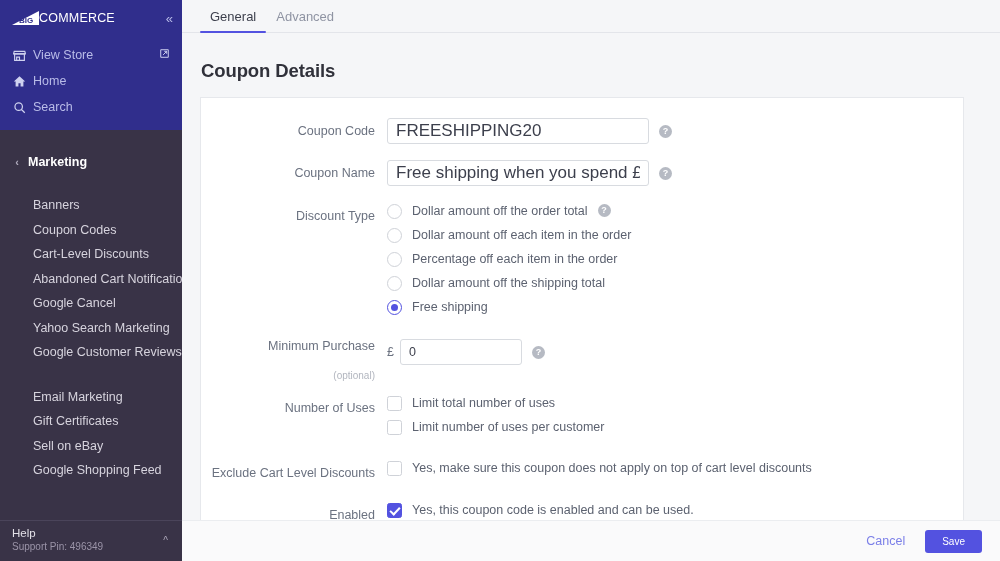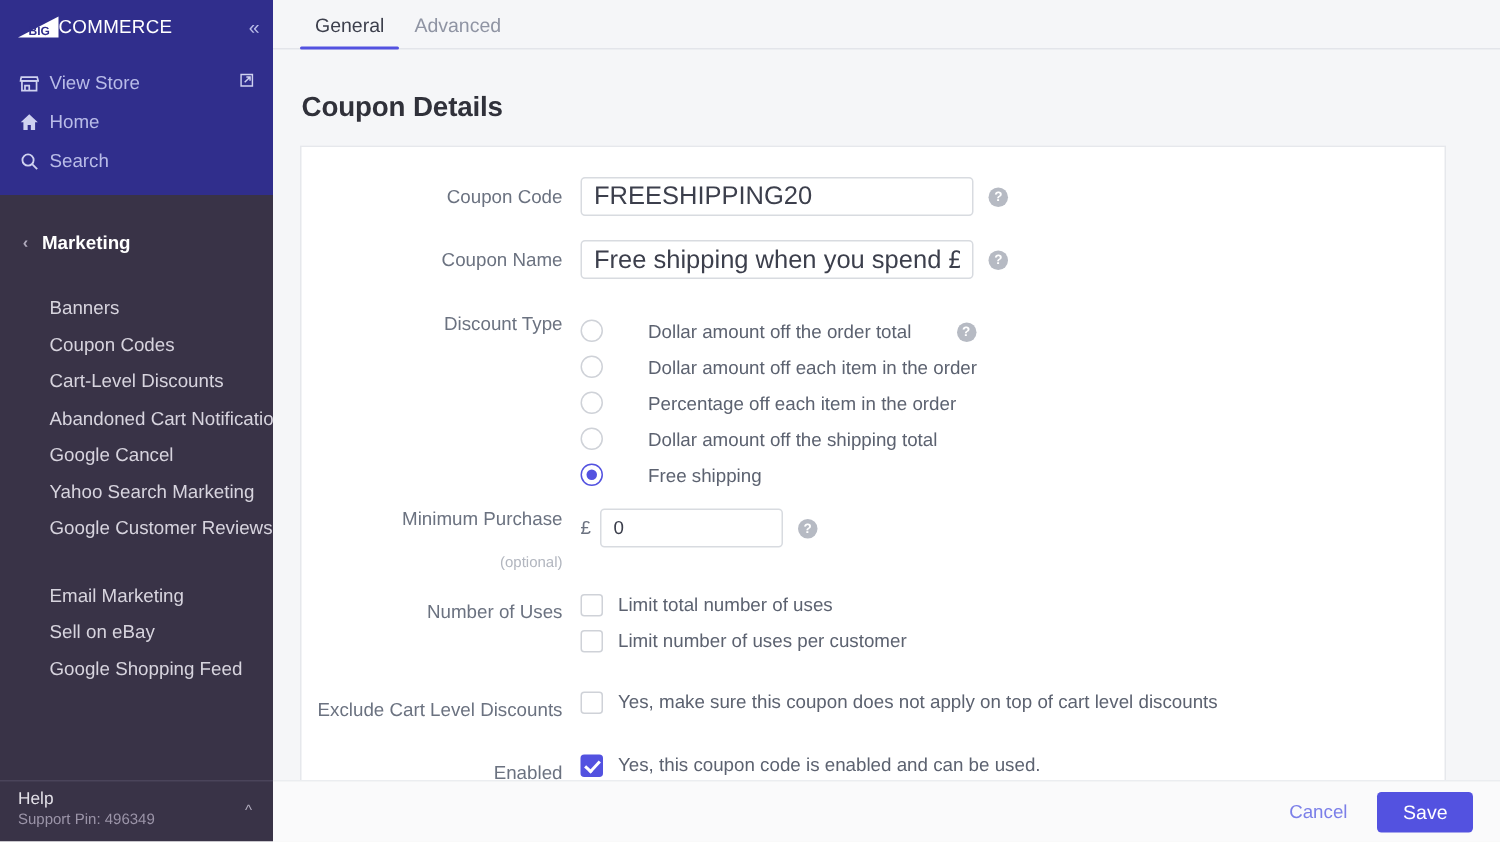--- a/index.html
+++ b/index.html
@@ -149,21 +149,21 @@
   .currency { font-size: 12.5px; color: #6b7280; margin-right: 6px; line-height: 26px; }
 
   .help-icon {
     width: 13px; height: 13px; border-radius: 50%;
     background: #b6bac3; color: #ffffff;
     font-size: 9px; line-height: 13px; text-align: center;
     display: inline-block; font-weight: bold;
     margin-left: 10px; cursor: pointer; user-select: none;
   }
 
-  .radio-row { display: flex; align-items: flex-end; height: 24px; gap: 20px; }
+  .radio-row { display: flex; align-items: flex-start; height: 24px; }
   .radio {
     width: 15px; height: 15px; border-radius: 50%;
     border: 1.5px solid #cfd2d8; background: #fff;
     flex: 0 0 15px; cursor: pointer; position: relative;
   }
   .radio.checked { border-color: #5352e0; }
   .radio.checked:after {
     content: ""; position: absolute;
     left: 2.5px; top: 2.5px; width: 7px; height: 7px;
     border-radius: 50%; background: #5352e0;
@@ -194,21 +194,21 @@
     display: flex; align-items: center; justify-content: flex-end;
     padding-right: 18px;
   }
   .btn-cancel {
     font-size: 12.5px; color: #7b7fe8;
     background: none; border: none; cursor: pointer;
     font-family: "Liberation Sans", sans-serif;
     margin-right: 14px; padding: 4px 6px;
   }
   .btn-save {
-    font-size: 13px; color: #ffffff;
+    font-size: 10px; color: #ffffff;
     background: #5352e0; border: none; border-radius: 3px;
     cursor: pointer; font-family: "Liberation Sans", sans-serif;
     padding: 6px 17px;
   }
 </style>
 </head>
 <body>
 
 <div id="app">
 
@@ -277,20 +277,21 @@
       <a class="nav-link">Abandoned Cart Notifications</a>
       <a class="nav-link">Google Cancel</a>
       <a class="nav-link">Yahoo Search Marketing</a>
       <a class="nav-link">Google Customer Reviews</a>
     </div>
 
     <div class="nav-gap"></div>
 
     <div class="nav-list" style="margin-top:0">
       <a class="nav-link">Email Marketing</a>
+      <a class="nav-link">Gift Certificates</a>
       <a class="nav-link">Sell on eBay</a>
       <a class="nav-link">Google Shopping Feed</a>
     </div>
 
     <div class="sidebar-footer">
       <div class="help">Help</div>
       <div class="pin">Support Pin: 496349</div>
       <span class="caret">^</span>
     </div>
 

